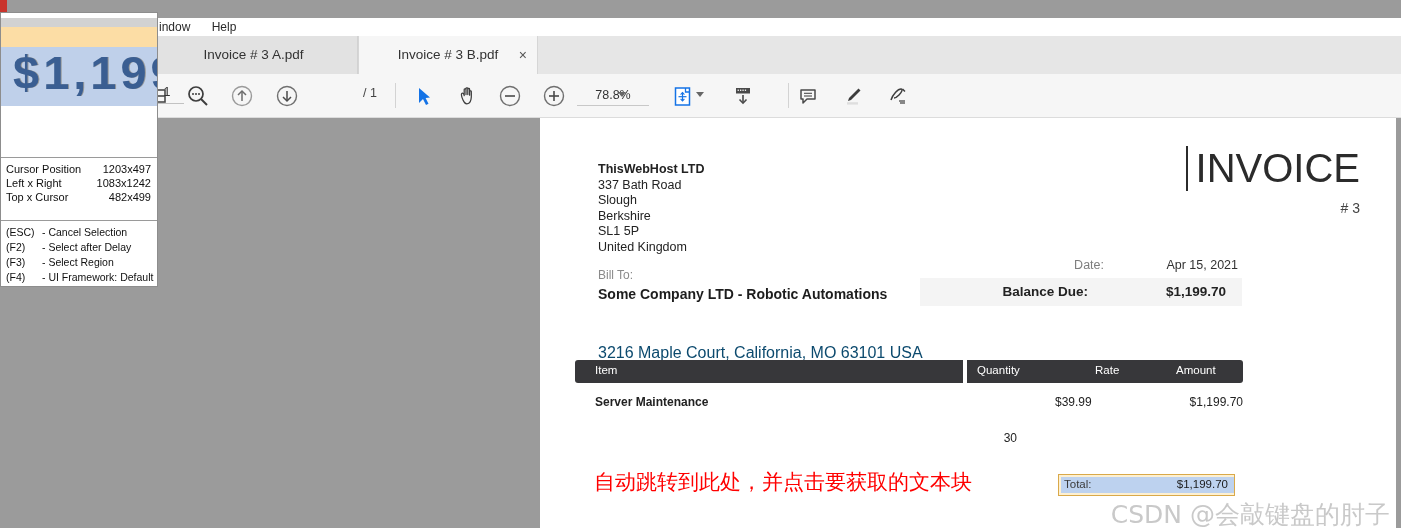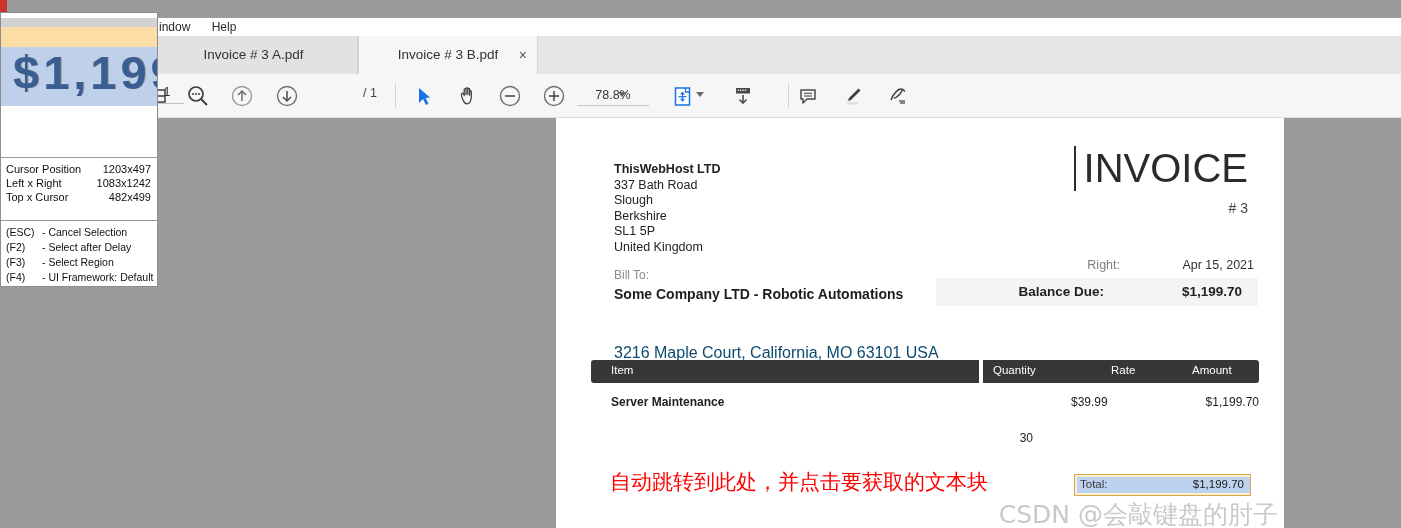--- a/index.html
+++ b/index.html
@@ -41,21 +41,21 @@
   .zoomfield{position:absolute;top:11px;width:72px;height:20px;border-bottom:1px solid #c8c8c8;
      font-size:12.5px;color:#333;text-align:center;line-height:20px;cursor:pointer;}
   .zoomcaret{position:absolute;top:18px;width:0;height:0;border-left:4.5px solid transparent;
      border-right:4.5px solid transparent;border-top:5px solid #666;}
 
   
   .docarea{position:absolute;left:0;top:118px;width:1251px;height:410px;background:#9b9b9b;overflow:hidden;}
   .hscroll{position:absolute;left:0;top:118px;width:1251px;height:9px;background:#f0f0f0;}
   .hscroll-thumb{position:absolute;left:0;top:0;height:9px;background:#a4a4a4;width:75px;}
 
-  .page{position:absolute;left:406px;top:0;width:728px;height:410px;background:#ffffff;}
+  .page{position:absolute;left:390px;top:0;width:856px;height:410px;background:#ffffff;}
 
   
   .inv-from{position:absolute;left:58px;top:44px;font-size:12.5px;color:#222;line-height:15.6px;}
   .inv-from .co{font-weight:bold;font-size:12.5px;}
   .inv-billto-label{position:absolute;left:58px;top:150px;font-size:12px;color:#8a8a8a;}
   .inv-billto-name{position:absolute;left:58px;top:168px;font-size:14px;font-weight:bold;color:#1d1d1d;}
   .inv-billto-addr{position:absolute;left:58px;top:185px;font-size:16px;color:#0c4a6e;margin-top:41px;}
 
   .inv-title{position:absolute;right:36px;top:28px;font-size:40px;color:#2b2b2b;letter-spacing:0px;
      font-weight:300;border-left:2px solid #2b2b2b;padding-left:8px;line-height:45px;}
@@ -280,21 +280,21 @@
         <div>United Kingdom</div>
       </div>
 
       <div class="inv-billto-label">Bill To:</div>
       <div class="inv-billto-name">Some Company LTD - Robotic Automations</div>
       <div class="inv-billto-addr">3216 Maple Court, California, MO 63101 USA</div>
 
       <div class="inv-title">INVOICE</div>
       <div class="inv-num"># 3</div>
 
-      <div class="inv-date-label">Right:</div>
+      <div class="inv-date-label">Date:</div>
       <div class="inv-date-val">Apr 15, 2021</div>
 
       <div class="balance-row">
         <div class="balance-label">Balance Due:</div>
         <div class="balance-val">$1,199.70</div>
       </div>
 
       <div class="tbl-head">
         <div class="th-left"></div>
         <div class="th-right"></div>

